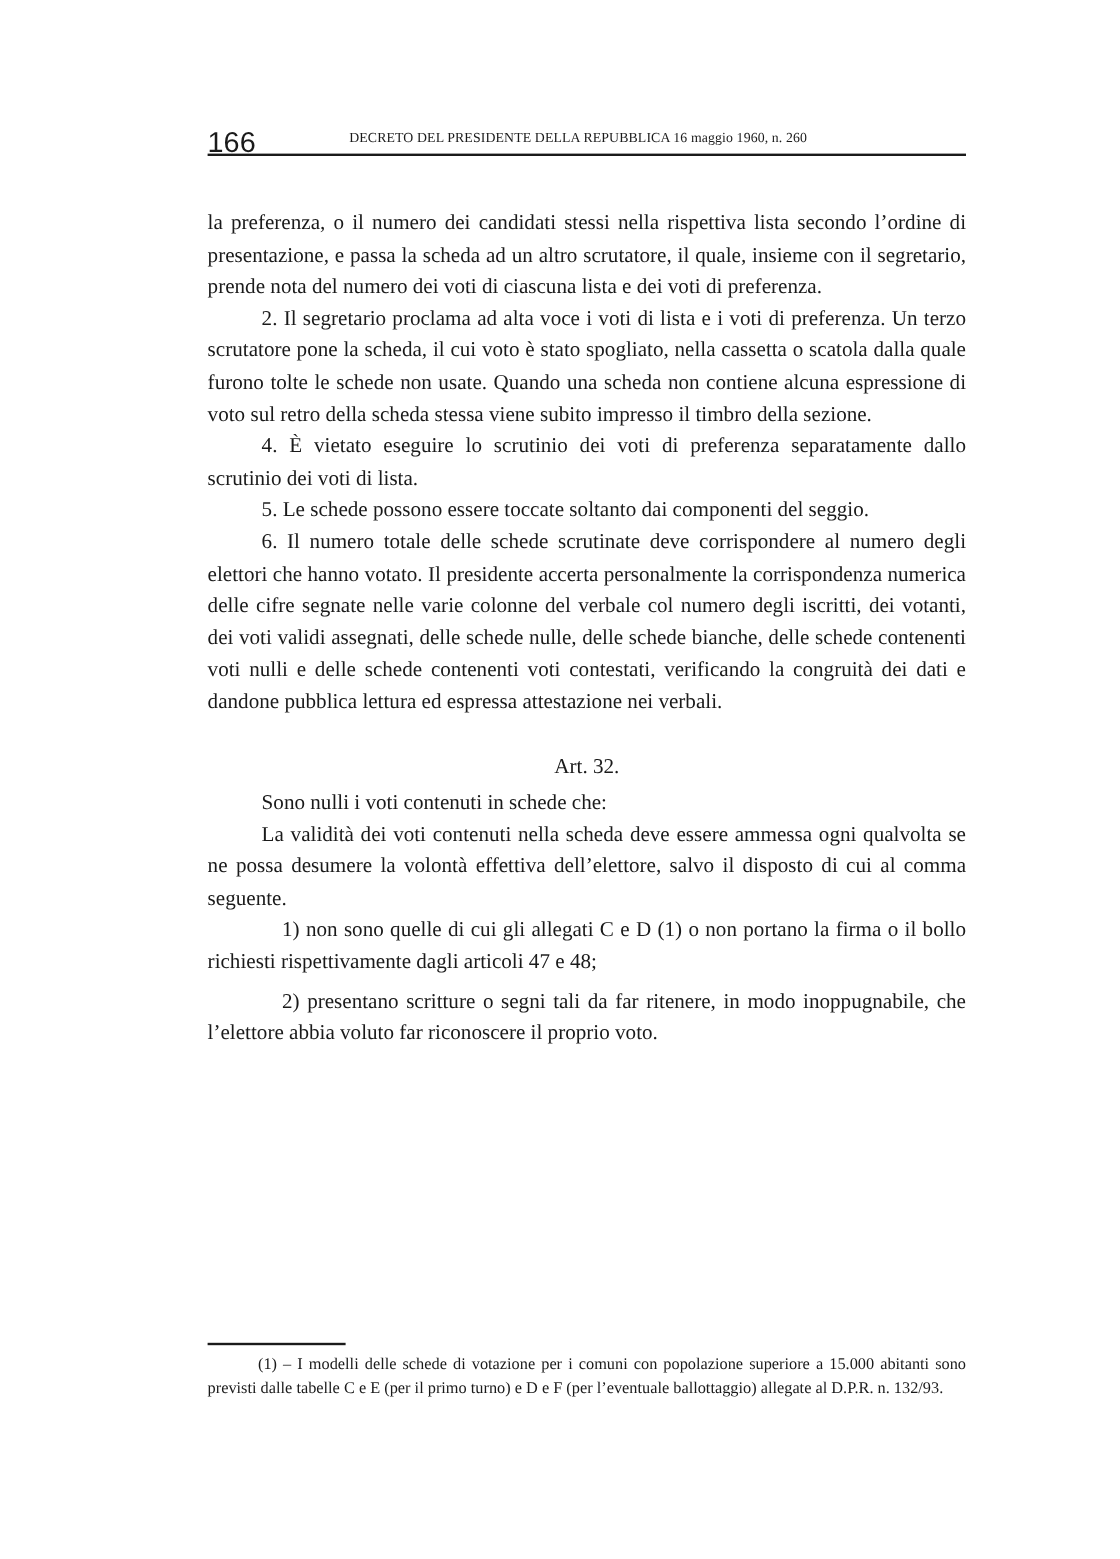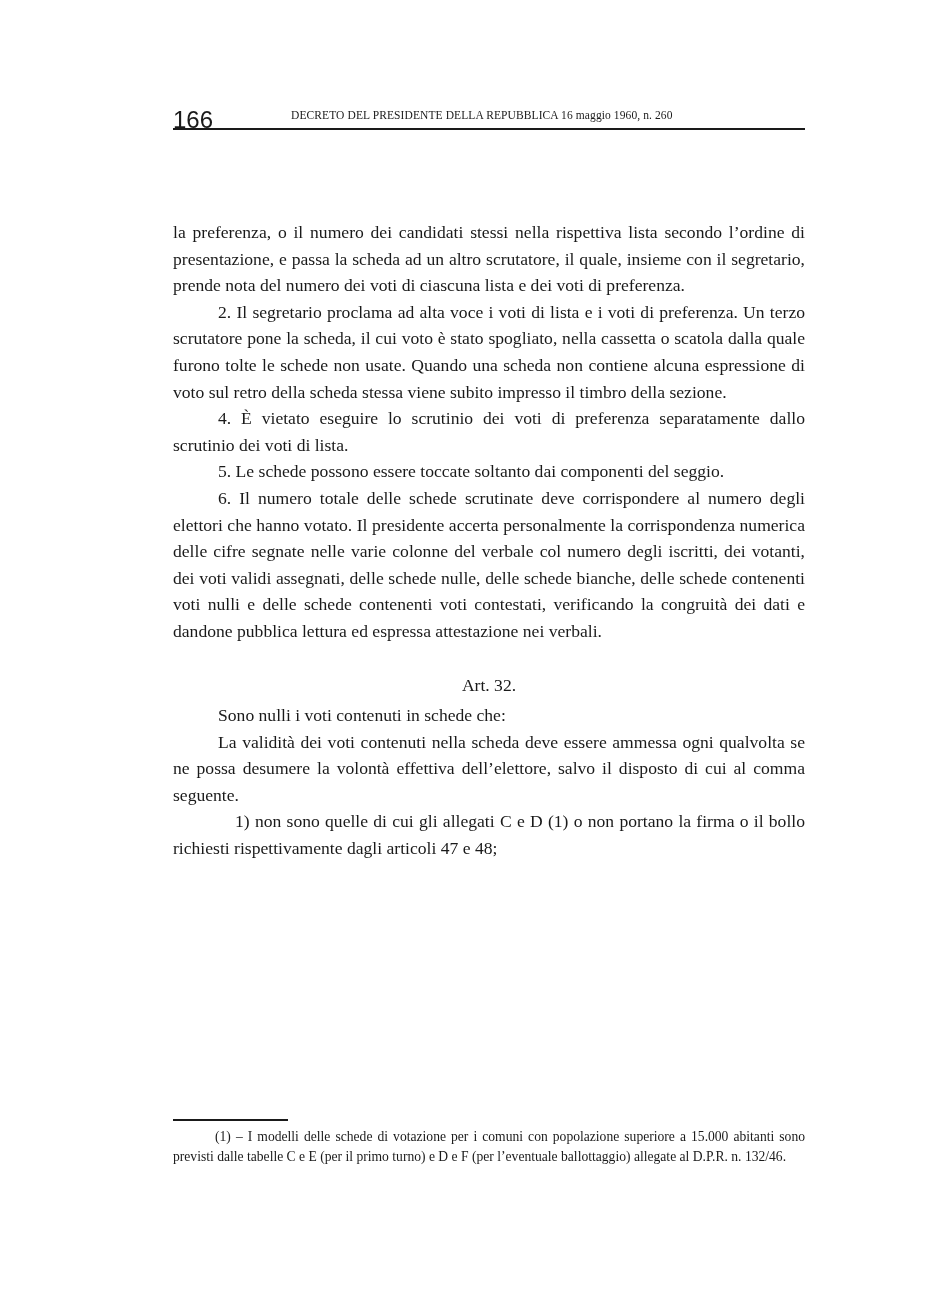--- a/index.html
+++ b/index.html
@@ -4,21 +4,21 @@
 <style>
   html, body { margin: 0; padding: 0; background: #ffffff; }
   body { width: 933px; height: 1299px; position: relative; overflow: hidden;
          font-family: "DejaVu Serif", "Liberation Serif", serif; color: #1a1a1a; }
   .page { position: absolute; left: 173px; top: 0; width: 632px; }
   .header { position: absolute; top: 106px; left: 0; width: 632px; height: 22px; }
   .page-num { position: absolute; left: 0; top: 0; font-size: 24px; font-family: Liberation Sans, sans-serif; }
   .running-head { position: absolute; left: 118px; top: 3px; font-size: 11.5px; font-family: "Liberation Serif", serif; letter-spacing: 0.1px; }
   .header-rule { position: absolute; top: 128px; left: 0; width: 632px; height: 2px; background: #1a1a1a; }
   .body { position: absolute; top: 172px; left: 0; width: 632px;
-          font-family: "Liberation Serif", serif; font-size: 17.6px; line-height: 26.6px; text-align: justify; margin-top: 47px; }
+          font-family: "Liberation Serif", serif; font-size: 17.6px; line-height: 26.6px; text-align: justify; }
   .body p { margin: 0; }
   .ind { text-indent: 45px; }
   .ind2 { text-indent: 62px; }
   .art-title { text-align: center !important; margin-top: 27px !important; margin-bottom: 4px !important; text-indent: 0 !important; }
   .gap { margin-top: 6px !important; }
   .fn-rule { position: absolute; top: 1119px; left: 0; width: 115px; height: 2px; background: #1a1a1a; }
   .footnote { position: absolute; top: 1127px; left: 0; width: 632px;
               font-family: "Liberation Serif", serif; font-size: 13.6px; line-height: 19.5px; text-align: justify; }
   .footnote p { margin: 0; text-indent: 42px; }
 </style>
@@ -35,19 +35,20 @@
   <div class="body">
     <p>la preferenza, o il numero dei candidati stessi nella rispettiva lista secondo l’ordine di presentazione, e passa la scheda ad un altro scrutatore, il quale, insieme con il segretario, prende nota del numero dei voti di ciascuna lista e dei voti di preferenza.</p>
     <p class="ind">2. Il segretario proclama ad alta voce i voti di lista e i voti di preferenza. Un terzo scrutatore pone la scheda, il cui voto è stato spogliato, nella cassetta o scatola dalla quale furono tolte le schede non usate. Quando una scheda non contiene alcuna espressione di voto sul retro della scheda stessa viene subito impresso il timbro della sezione.</p>
     <p class="ind">4. È vietato eseguire lo scrutinio dei voti di preferenza separatamente dallo scrutinio dei voti di lista.</p>
     <p class="ind">5. Le schede possono essere toccate soltanto dai componenti del seggio.</p>
     <p class="ind">6. Il numero totale delle schede scrutinate deve corrispondere al numero degli elettori che hanno votato. Il presidente accerta personalmente la corrispondenza numerica delle cifre segnate nelle varie colonne del verbale col numero degli iscritti, dei votanti, dei voti validi assegnati, delle schede nulle, delle schede bianche, delle schede contenenti voti nulli e delle schede contenenti voti contestati, verificando la congruità dei dati e dandone pubblica lettura ed espressa attestazione nei verbali.</p>
     <p class="art-title">Art. 32.</p>
     <p class="ind">Sono nulli i voti contenuti in schede che:</p>
     <p class="ind">La validità dei voti contenuti nella scheda deve essere ammessa ogni qualvolta se ne possa desumere la volontà effettiva dell’elettore, salvo il disposto di cui al comma seguente.</p>
     <p class="ind2">1) non sono quelle di cui gli allegati C e D (1) o non portano la firma o il bollo richiesti rispettivamente dagli articoli 47 e 48;</p>
+    <p class="ind2 gap">2) presentano scritture o segni tali da far ritenere, in modo inoppugnabile, che l’elettore abbia voluto far riconoscere il proprio voto.</p>
   </div>
 
   <div class="fn-rule"></div>
   <div class="footnote">
-    <p>(1) – I modelli delle schede di votazione per i comuni con popolazione superiore a 15.000 abitanti sono previsti dalle tabelle C e E (per il primo turno) e D e F (per l’eventuale ballottaggio) allegate al D.P.R. n. 132/46.</p>
+    <p>(1) – I modelli delle schede di votazione per i comuni con popolazione superiore a 15.000 abitanti sono previsti dalle tabelle C e E (per il primo turno) e D e F (per l’eventuale ballottaggio) allegate al D.P.R. n. 132/93.</p>
   </div>
 </div>
 
 </body></html>

